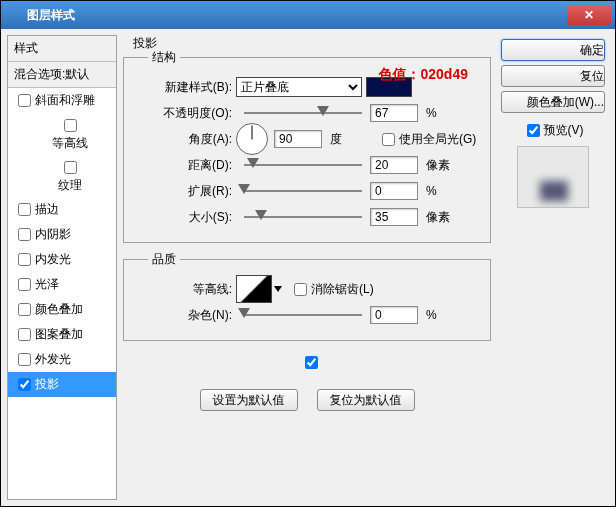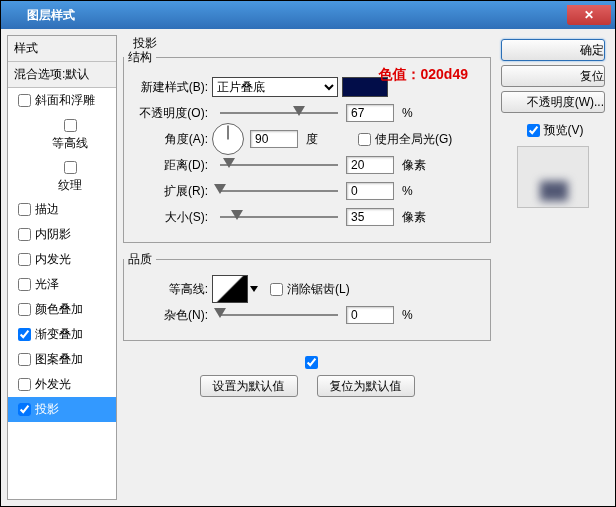--- a/index.html
+++ b/index.html
@@ -17,41 +17,41 @@
   .sidebar-item.indent { padding-left: 22px; flex-direction: column; }
   .sidebar-item.sel { background: #3399ff; color: #fff; }
   .main { position: absolute; top: 2px; left: 118px; right: 120px; bottom: 2px; }
   .rightcol { position: absolute; top: 2px; right: 2px; width: 112px; bottom: 2px; }
   .btn { display: block; width: 104px; height: 22px; margin: 4px auto; background: linear-gradient(#fdfdfd,#e4e4e4); border: 1px solid #888; border-radius: 3px; cursor:pointer; text-align:right; line-height:20px; }
   .btn.primary { border: 1px solid #2b6fb6; box-shadow: 0 0 2px #5aa0e8; }
   .preview-row { display:flex; align-items:center; justify-content:center; margin-top:8px; }
   .preview-row input { margin-right:4px; }
   .preview-box { width: 72px; height: 62px; margin: 6px auto; background: #e8e8e8; border:1px solid #c0c0c0; position:relative; overflow:hidden; }
   .preview-shadow { position:absolute; left:22px; top:34px; width:28px; height:20px; background:#525874; filter: blur(4px); }
-  fieldset { border: 1px solid #a0a0a0; margin: 0 0 8px 0; padding: 8px 10px 12px 0; }
+  fieldset { border: 1px solid #a0a0a0; margin: 0 0 8px 0; padding: 8px 10px 12px 24px; }
   fieldset > legend { padding: 0 4px; }
   .main-title { position:absolute; top:0; left:10px; font-size:12px; }
   .main-inner { position:absolute; top:14px; left:0; right:0; bottom:0; }
   .row { display:flex; align-items:center; height:26px; }
   .row .lbl { width: 88px; text-align: right; padding-right:4px; }
   .row .unit { margin-left:8px; width:40px; }
   .numbox { width: 48px; height:18px; border:1px solid #888; background:#fff; text-align:left; padding:0 4px; line-height:17px; box-shadow: inset 1px 1px 2px #ccc; }
   select.combo { width: 126px; height: 20px; border:1px solid #444; background:#fff; }
   .swatch { width: 46px; height: 20px; border:1px solid #444; margin-left:4px; display:inline-block; }
   .slider { flex:0 0 118px; height: 18px; position:relative; margin:0 8px; }
   .slider .track { position:absolute; left:0; right:0; top:8px; height:2px; background:#888; }
   .slider .thumb { position:absolute; top:2px; width:0; height:0; border-left:6px solid transparent; border-right:6px solid transparent; border-top:10px solid #666; transform:translateX(-6px); }
   .angle-dial { width:32px; height:32px; border:1px solid #666; border-radius:50%; background:#fff; position:relative; margin-right:6px; }
   .angle-dial .needle { position:absolute; left:50%; top:50%; width:14px; height:1px; background:#000; transform-origin:left center; transform: rotate(-90deg); }
   .contour-sw { width:36px; height:28px; border:1px solid #444; background: linear-gradient(135deg,#fff 0%, #fff 48%, #000 52%, #000 100%); display:inline-block; vertical-align:middle; }
   .contour-arrow { display:inline-block; width:0; height:0; border-left:4px solid transparent; border-right:4px solid transparent; border-top:6px solid #000; margin-left:2px; vertical-align:middle; cursor:pointer; }
   .ck { display:flex; align-items:center; margin-left:8px; }
   .ck input { margin-right:4px; }
   .color-annot { position:absolute; color:#d00; font-weight:bold; top:0px; right:22px; font-size:14px; }
-  .btnrow { display:flex; justify-content:center; gap:19px; margin-top:0; }
+  .btnrow { display:flex; justify-content:center; gap:19px; margin-top:14px; }
   .btn-s { height:22px; padding:0 12px; background:linear-gradient(#fdfdfd,#e4e4e4); border:1px solid #888; border-radius:3px; cursor:pointer; line-height:20px; }
 </style>
 </head>
 <body>
 
 <div class="window">
   <div class="titlebar">
     <span class="titlebar-title">图层样式</span>
     <div class="close-btn">
       <span>✕</span>
@@ -88,24 +88,20 @@
             <input type="checkbox" style="">
             <span>内发光</span>
           </div>
           <div class="sidebar-item">
             <input type="checkbox" style="">
             <span>光泽</span>
           </div>
           <div class="sidebar-item">
             <input type="checkbox" style="">
             <span>颜色叠加</span>
-          </div>
-          <div class="sidebar-item">
-            <input type="checkbox" checked="" style="">
-            <span>渐变叠加</span>
           </div>
           <div class="sidebar-item">
             <input type="checkbox" style="">
             <span>图案叠加</span>
           </div>
           <div class="sidebar-item">
             <input type="checkbox" style="">
             <span>外发光</span>
           </div>
           <div class="sidebar-item sel">
@@ -218,21 +214,21 @@
         <div class="btnrow">
           <div class="btn-s">设置为默认值</div>
           <div class="btn-s">复位为默认值</div>
         </div>
       </div>
     </div>
 
     <div class="rightcol">
       <div class="btn primary">确定</div>
       <div class="btn">复位</div>
-      <div class="btn">不透明度(W)...</div>
+      <div class="btn">颜色叠加(W)...</div>
       <div class="preview-row">
         <input type="checkbox" id="pv-ck" checked="" style="">
         <span>预览(V)</span>
       </div>
       <div class="preview-box">
         <div class="preview-shadow"></div>
       </div>
     </div>
 
   </div>

